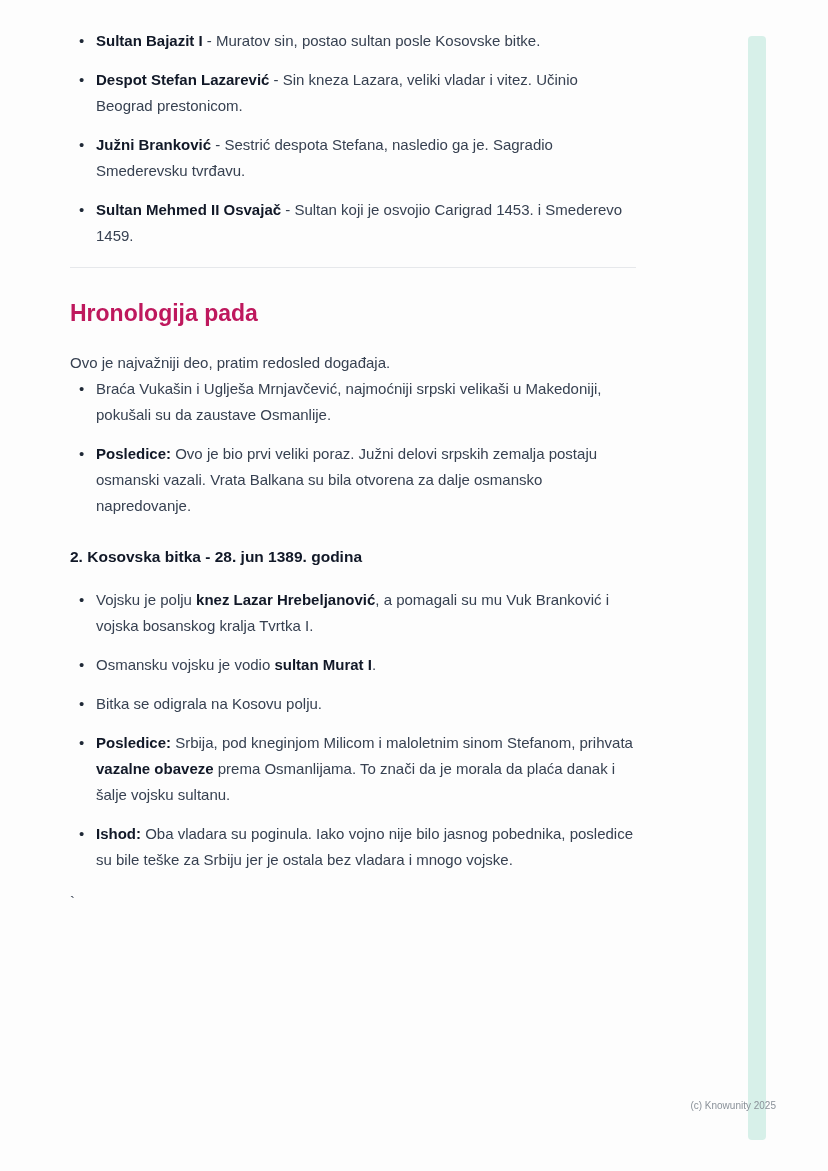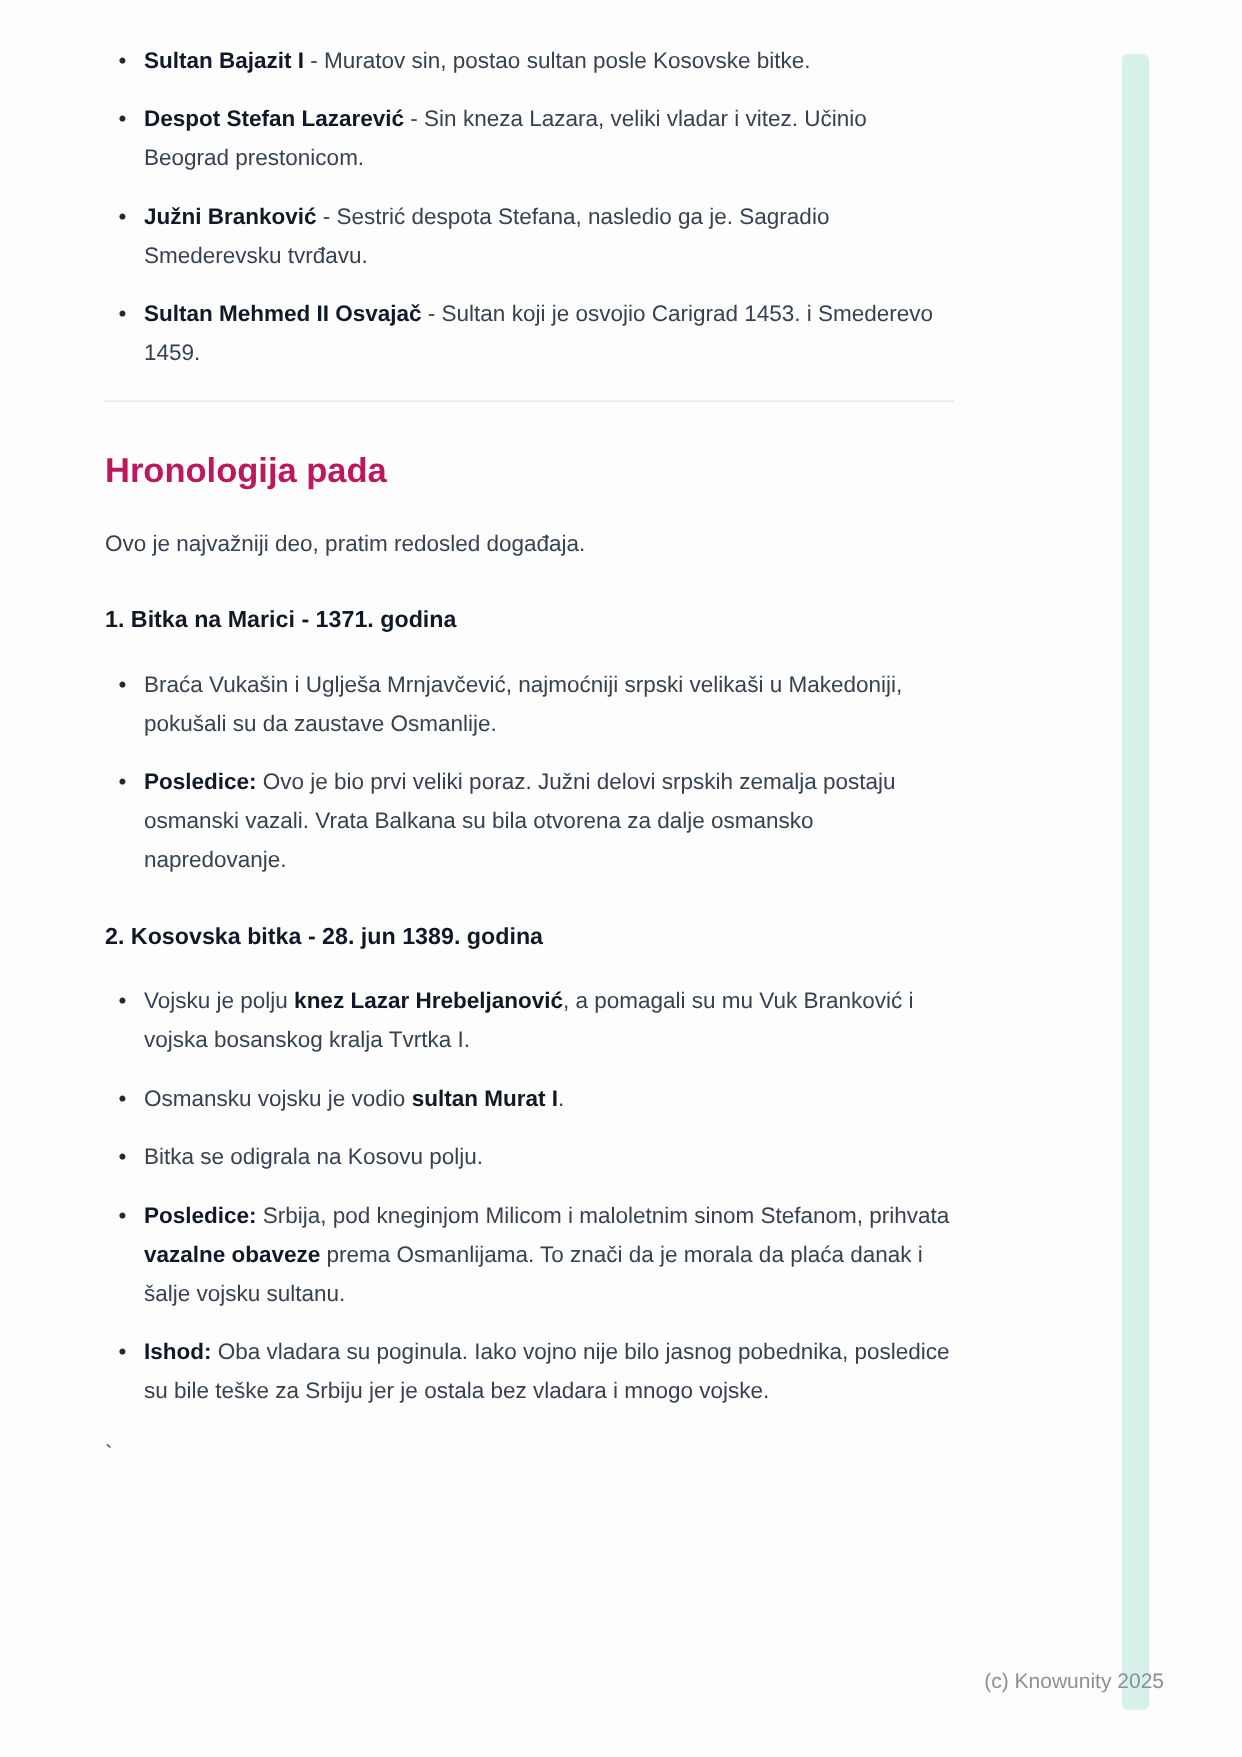--- a/index.html
+++ b/index.html
@@ -82,22 +82,22 @@
     line-height: 24px;
   }
   .stray {
     margin-top: 20px;
     font-size: 15px;
     color: #374151;
   }
   .footer {
     position: absolute;
     right: 52px;
-    bottom: 43px;
-    font-size: 14px;
+    bottom: 60px;
+    font-size: 10px;
     color: #8a9199;
   }
 </style>
 </head>
 <body>
 
 <div class="page">
 
   <div class="accent-stripe"></div>
 
@@ -109,21 +109,20 @@
       <li><span class="b">Južni Branković</span><span> - Sestrić despota Stefana, nasledio ga je. Sagradio Smederevsku tvrđavu.</span></li>
       <li><span class="b">Sultan Mehmed II Osvajač</span><span> - Sultan koji je osvojio Carigrad 1453. i Smederevo 1459.</span></li>
     </ul>
 
     <hr class="divider">
 
     <h2 class="section-heading">Hronologija pada</h2>
 
     <p class="intro">Ovo je najvažniji deo, pratim redosled događaja.</p>
 
-    <p class="subheading">1. Bitka na Marici - 1371. godina</p>
 
     <ul class="bullet-list">
       <li><span>Braća Vukašin i Uglješa Mrnjavčević, najmoćniji srpski velikaši u Makedoniji, pokušali su da zaustave Osmanlije.</span></li>
       <li><span class="b">Posledice:</span><span> Ovo je bio prvi veliki poraz. Južni delovi srpskih zemalja postaju osmanski vazali. Vrata Balkana su bila otvorena za dalje osmansko napredovanje.</span></li>
     </ul>
 
     <p class="subheading">2. Kosovska bitka - 28. jun 1389. godina</p>
 
     <ul class="bullet-list">
       <li><span>Vojsku je polju </span><span class="b">knez Lazar Hrebeljanović</span><span>, a pomagali su mu Vuk Branković i vojska bosanskog kralja Tvrtka I.</span></li>

